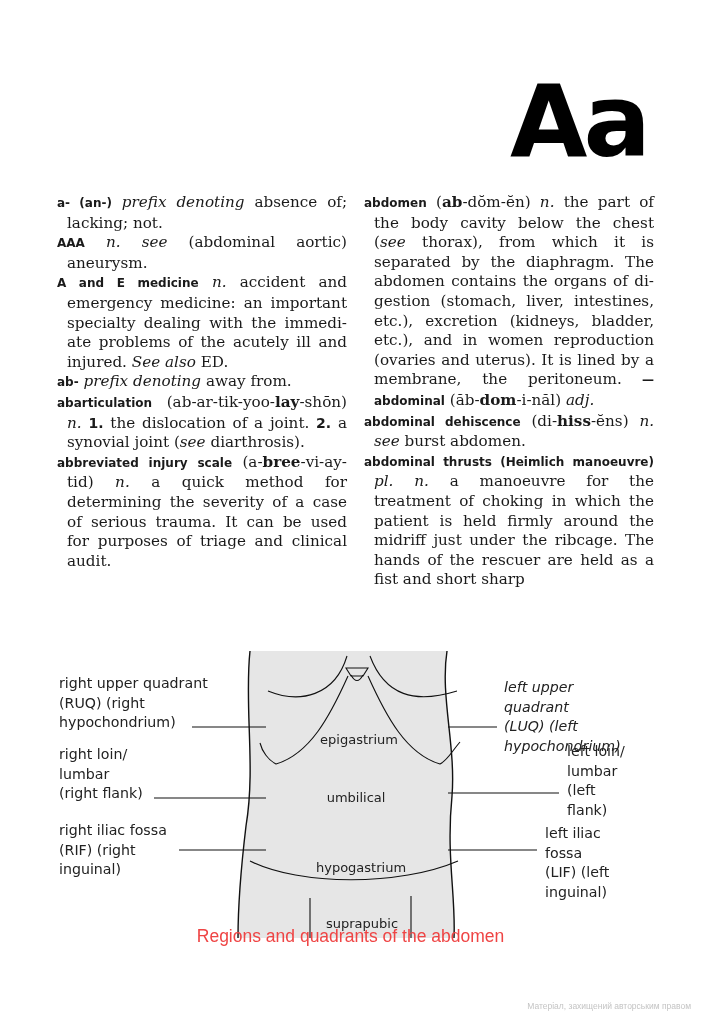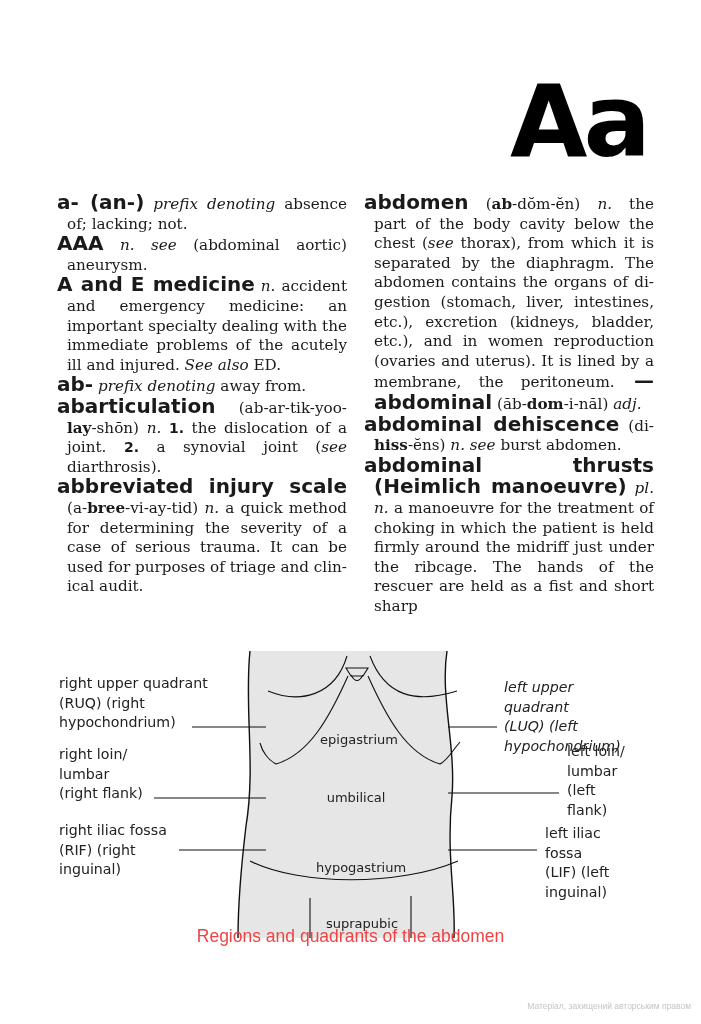--- a/index.html
+++ b/index.html
@@ -10,21 +10,21 @@
       font-size: 100px; line-height: 1; letter-spacing: -4px; color: #000;
     }
     .col {
       position: absolute; top: 193px; width: 290px;
       font-family: "DejaVu Serif", serif; font-size: 15.2px; line-height: 19.6px;
       text-align: justify; hyphens: manual;
     }
     .col-left { left: 57px; }
     .col-right { left: 364px; }
     .entry { padding-left: 10px; text-indent: -10px; margin: 0; }
-    .hw { font-family: "DejaVu Sans", sans-serif; font-weight: bold; font-size: 20px; }
+    .hw { font-family: "DejaVu Sans", sans-serif; font-weight: bold; font-size: 12px; }
     .it { font-style: italic; }
     .b { font-weight: bold; }
     .num { font-family: "DejaVu Sans", sans-serif; font-weight: bold; font-size: 14px; }
     .figure { position: absolute; left: 0; top: 646px; width: 632px; height: 300px; }
     .figure svg { position: absolute; left: 0; top: 0; }
     .lbl {
       position: absolute; font-family: "DejaVu Sans", sans-serif; font-size: 14.2px;
       line-height: 19.5px; color: #222; white-space: pre-line;
     }
     .region {

